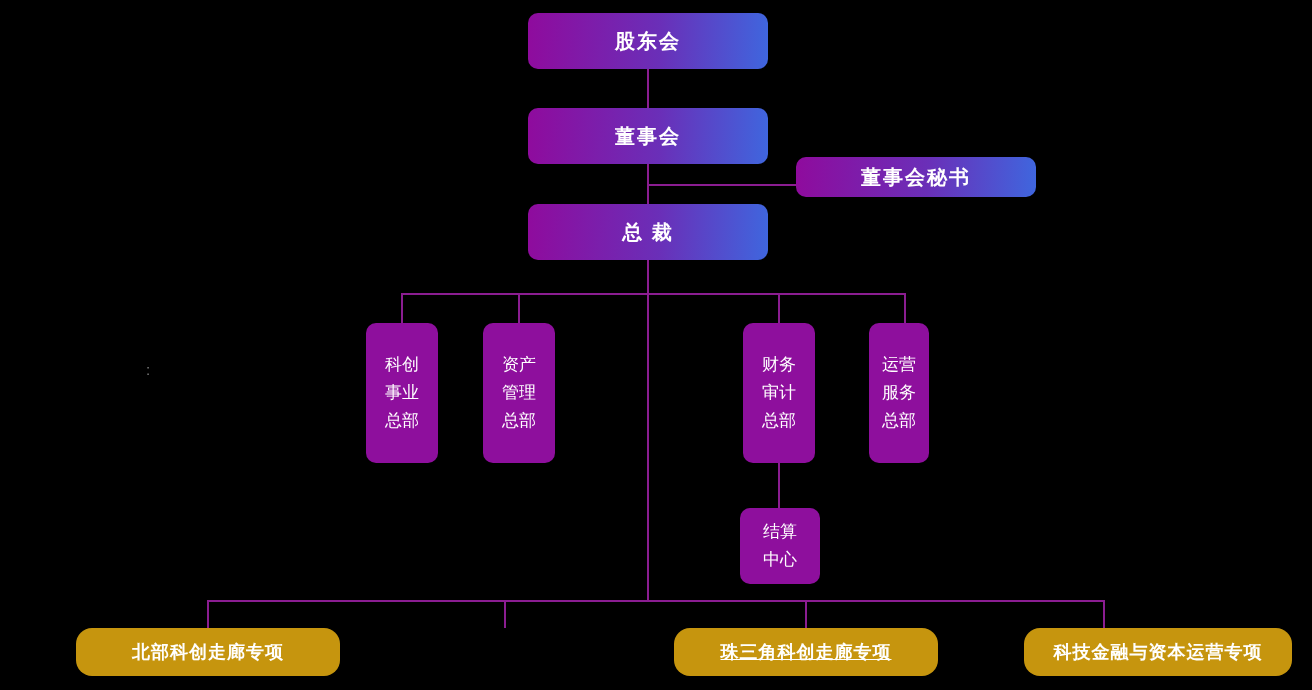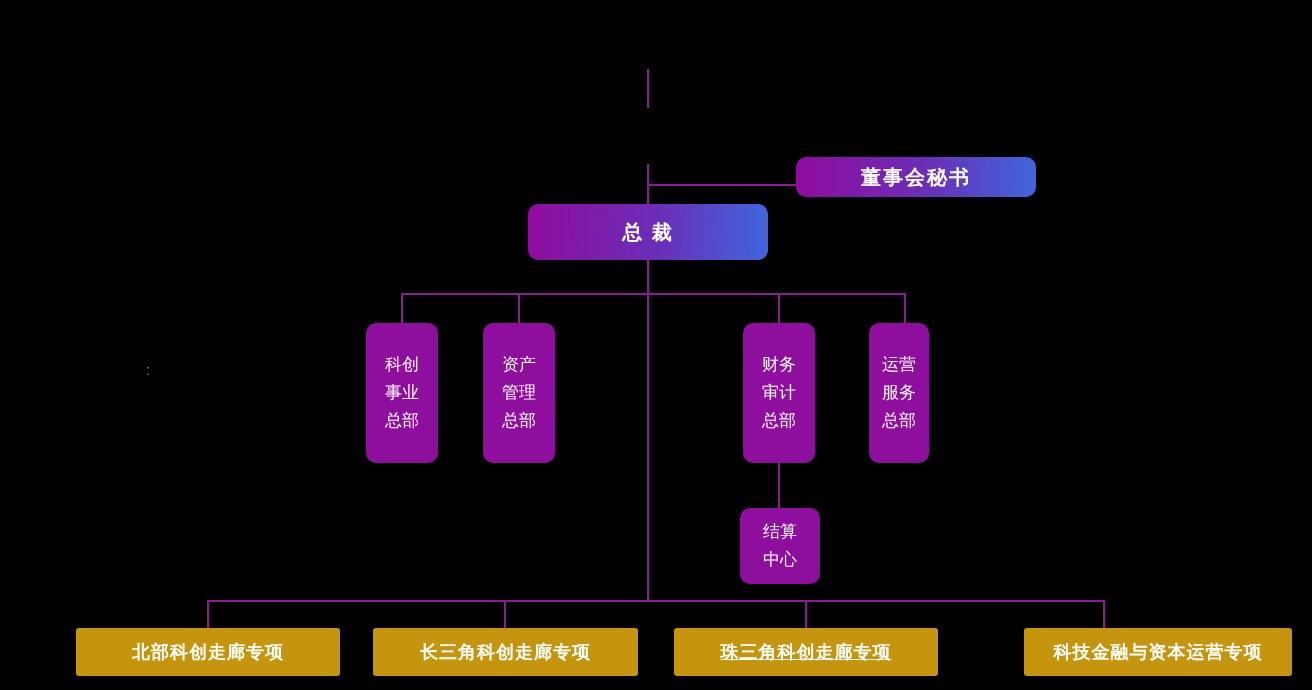--- a/index.html
+++ b/index.html
@@ -30,21 +30,21 @@
   .purple {
     background: #8e0f9d;
     border-radius: 10px;
     font-size: 17px;
     line-height: 1.65;
     white-space: pre-line;
     font-weight: 500;
   }
   .gold {
     background: #c6950e;
-    border-radius: 3px;
+    border-radius: 16px;
     font-size: 18px;
     font-weight: bold;
     letter-spacing: 1px;
     align-items: center;
   }
   .line {
     position: absolute;
     background: #8b1d91;
   }
   .v { width: 1.5px; }
@@ -73,21 +73,27 @@
   <div class="line v" style="left:518px; top:293px; height:30px;"></div>
   <div class="line v" style="left:778px; top:293px; height:30px;"></div>
   <div class="line v" style="left:904px; top:293px; height:30px;"></div>
   <div class="line v" style="left:778px; top:463px; height:45px;"></div>
   <div class="line h" style="left:208px; top:600px; width:896px;"></div>
   <div class="line v" style="left:207px;  top:600px; height:28px;"></div>
   <div class="line v" style="left:504px;  top:600px; height:28px;"></div>
   <div class="line v" style="left:805px;  top:600px; height:28px;"></div>
   <div class="line v" style="left:1103px; top:600px; height:28px;"></div>
 
+  <div class="node grad" style="left:528px; top:13px; width:240px; height:56px;">
+    <span>股东会</span>
+  </div>
 
+  <div class="node grad" style="left:528px; top:108px; width:240px; height:56px;">
+    <span>董事会</span>
+  </div>
 
   <div class="node grad" style="left:796px; top:157px; width:240px; height:40px;">
     <span>董事会秘书</span>
   </div>
 
   <div class="node grad" style="left:528px; top:204px; width:240px; height:56px;">
     <span>总 裁</span>
   </div>
 
   <div class="node purple" style="left:366px; top:323px; width:72px; height:140px;">
@@ -116,23 +122,20 @@
 
   <div class="node purple" style="left:740px; top:508px; width:80px; height:76px;">
     <span>结算
 中心</span>
   </div>
 
   <div class="node gold" style="left:76px; top:628px; width:264px; height:48px;">
     <span>北部科创走廊专项</span>
   </div>
 
-  <div class="node gold" style="left:373px; top:628px; width:265px; height:48px;">
-    <span>长三角科创走廊专项</span>
-  </div>
 
   <div class="node gold" style="left:674px; top:628px; width:264px; height:48px;text-decoration:underline;">
     <span>珠三角科创走廊专项</span>
   </div>
 
   <div class="node gold" style="left:1024px; top:628px; width:268px; height:48px;">
     <span>科技金融与资本运营专项</span>
   </div>
 
   <span class="stray">:</span>

